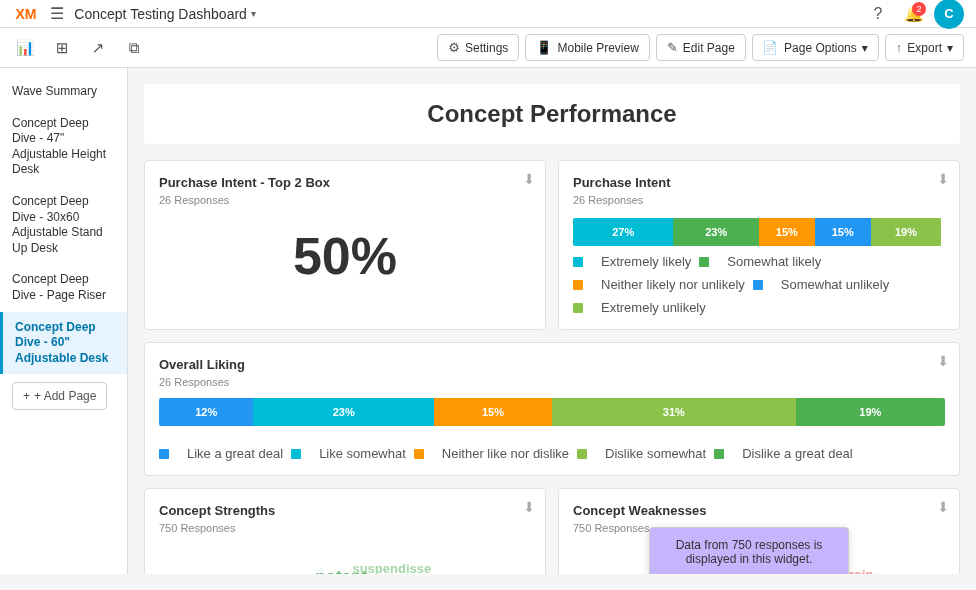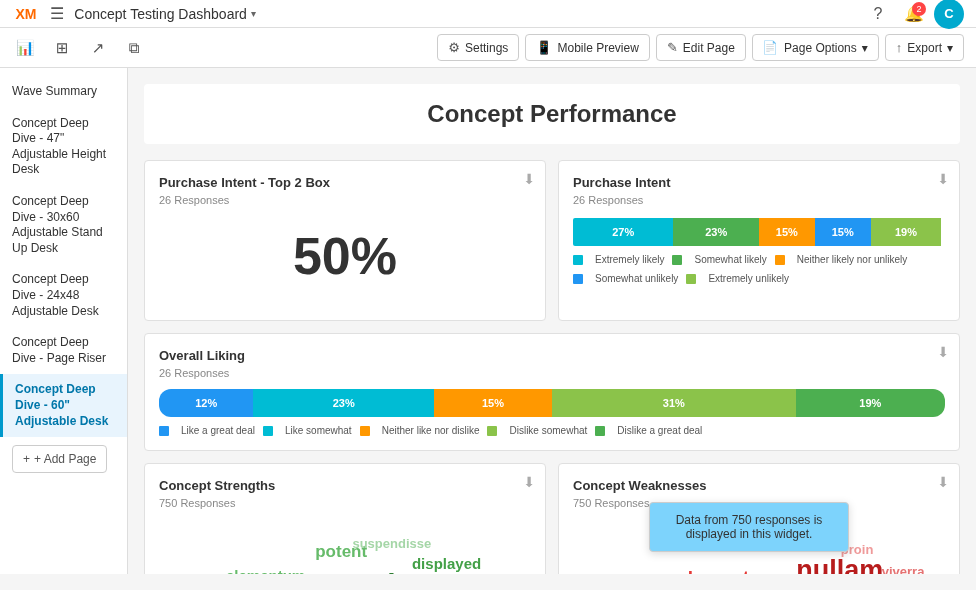--- a/index.html
+++ b/index.html
@@ -260,38 +260,38 @@
     }
     .legend {
       display: flex;
       flex-wrap: wrap;
       gap: 8px;
       margin-top: 6px;
     }
     .legend-item {
       display: flex;
       align-items: center;
-      gap: 12px;
-      font-size: 10px;
+      gap: 18px;
+      font-size: 13px;
       color: #555;
     }
     .legend-dot {
       width: 10px;
       height: 10px;
       border-radius: 1px;
       flex-shrink: 0;
     }
 
     
     .liking-bar {
       display: flex;
       height: 28px;
-      margin: 10px 0 8px;
+      margin: 10px 0 20px;
       overflow: hidden;
-      border-radius: 12px;
+      border-radius: 2px;
     }
 
     
     .word-cloud {
       min-height: 160px;
       position: relative;
       overflow: hidden;
       display: flex;
       flex-wrap: wrap;
       align-items: center;
@@ -302,21 +302,21 @@
     .word {
       display: inline-block;
       font-weight: 600;
       cursor: pointer;
       line-height: 1.1;
     }
 
     
     .tooltip-box {
       position: absolute;
-      background: #7dd3fc;
+      background: #c4b5fd;
       border: 1px solid #ccc;
       border-radius: 4px;
       padding: 10px 14px;
       font-size: 12px;
       color: #333;
       z-index: 10;
       box-shadow: 0 2px 8px rgba(0,0,0,0.15);
       width: 200px;
       text-align: center;
     }
@@ -371,21 +371,20 @@
     </button>
   </div>
 </div>
 
 <div class="main-layout">
 
   <div class="sidebar">
     <div class="sidebar-item">Wave Summary</div>
     <div class="sidebar-item">Concept Deep Dive - 47" Adjustable Height Desk</div>
     <div class="sidebar-item">Concept Deep Dive - 30x60 Adjustable Stand Up Desk</div>
-    <div class="sidebar-item">Concept Deep Dive - 24x48 Adjustable Desk</div>
     <div class="sidebar-item">Concept Deep Dive - Page Riser</div>
     <div class="sidebar-item active">Concept Deep Dive - 60" Adjustable Desk</div>
     <button class="sidebar-add-page">
       <span>+</span>
       <span>+ Add Page</span>
     </button>
   </div>
 
   <div class="content">
 

